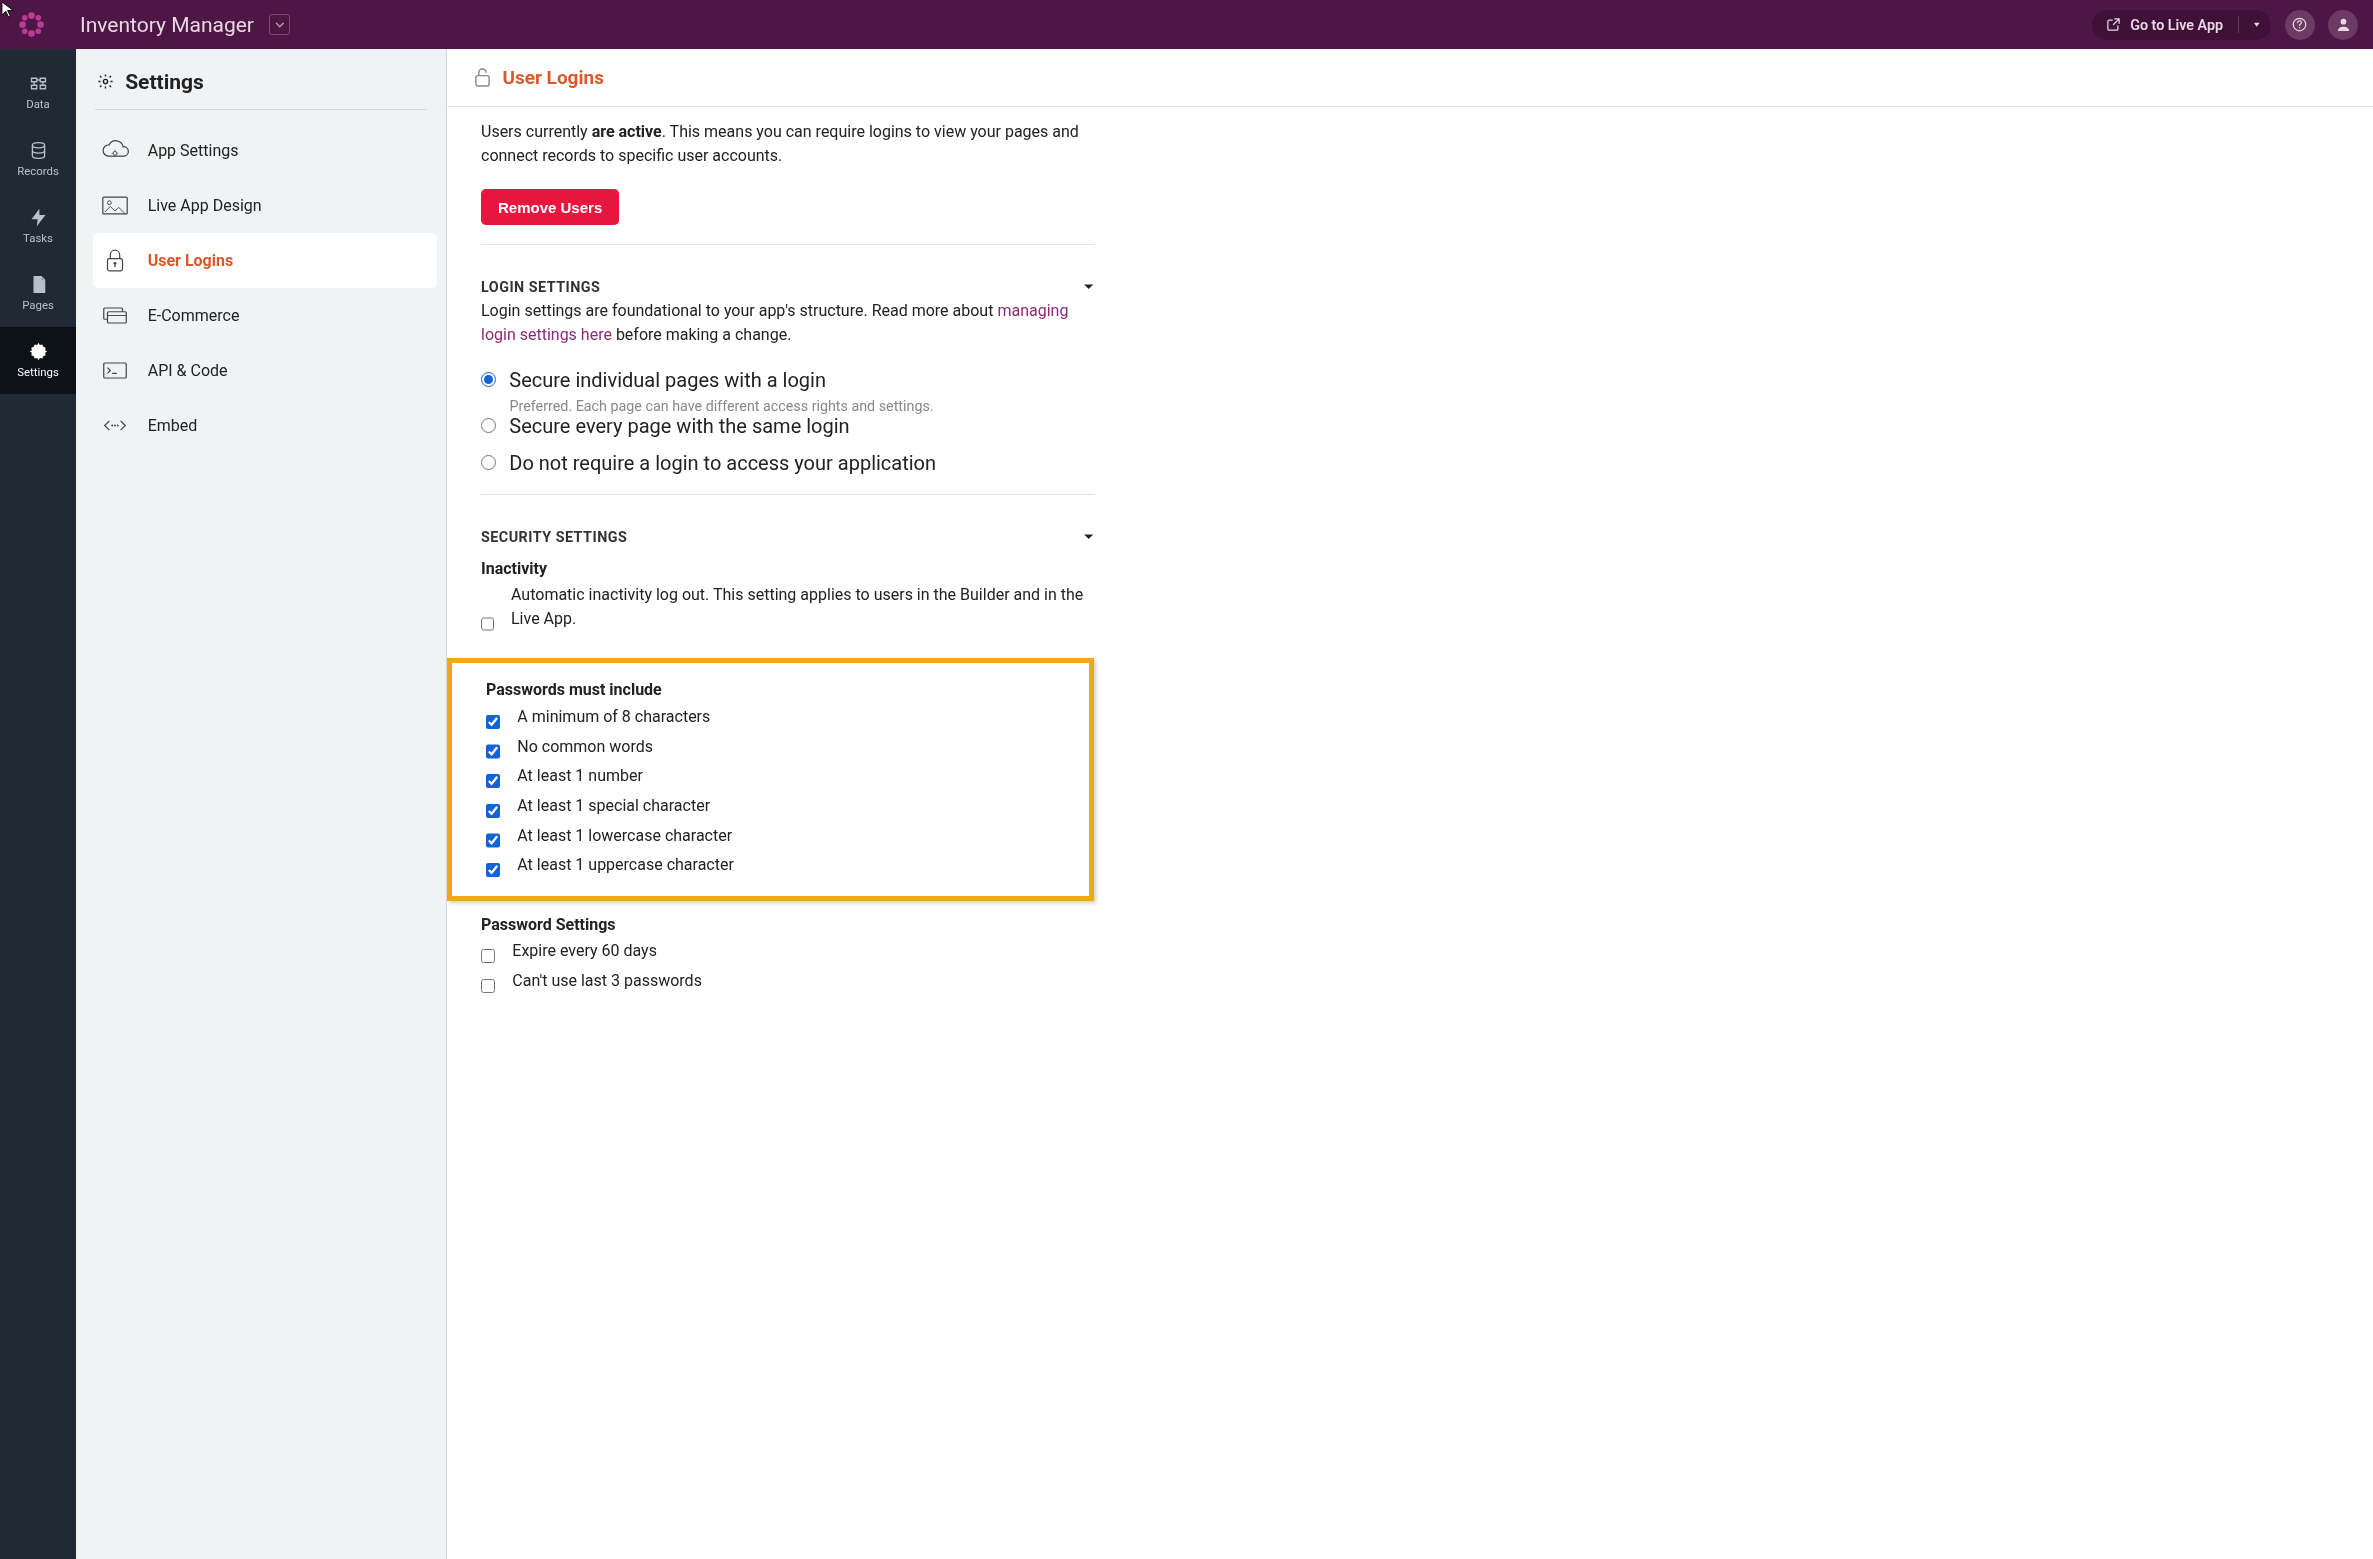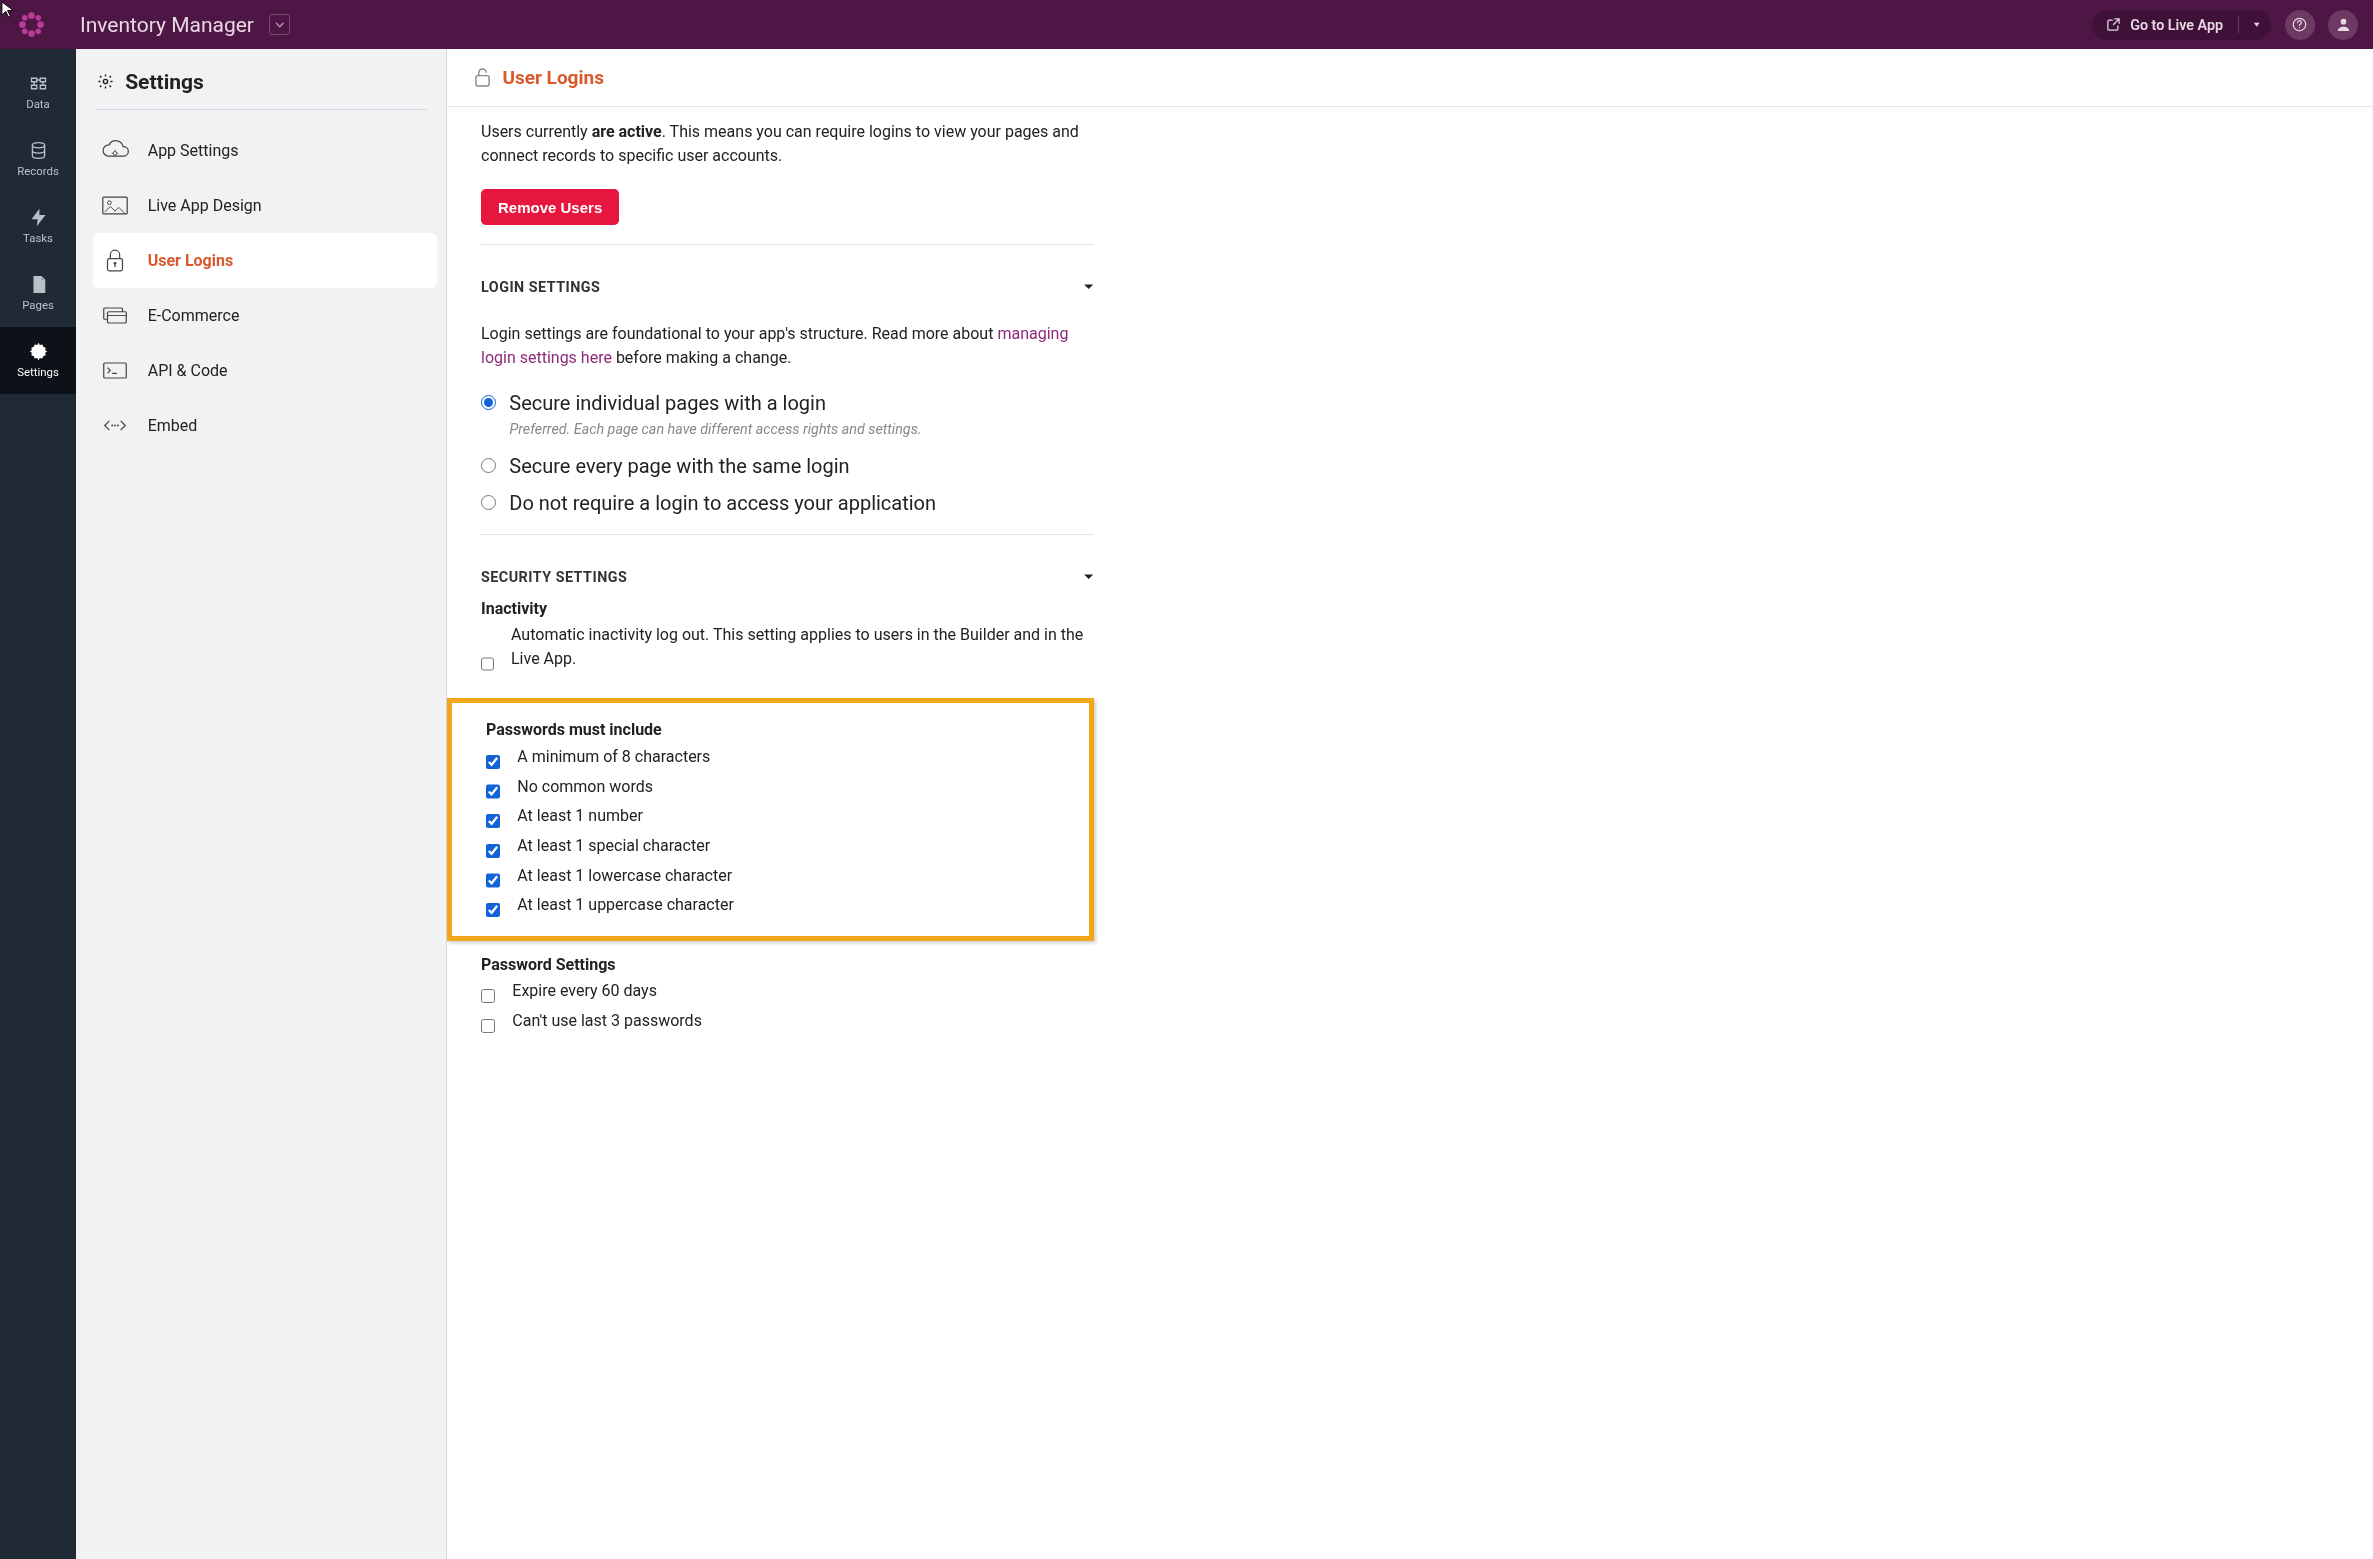--- a/index.html
+++ b/index.html
@@ -48,28 +48,28 @@
 
 .intro-text { font-size:16px; color:#222; line-height:1.5; }
 .intro-text b { font-weight:700; }
 .remove-btn { margin-top:21px; background:#e6163e; color:#fff; font-size:15px; font-weight:700; border:none; border-radius:4.8px; padding: 9.5px 17px; cursor:pointer; }
 
 .section-bar { display:flex; align-items:center; justify-content:space-between; padding-top:34px; margin-top:19px; border-top:1px solid #e5e5e5; }
 .section-bar:first-of-type { }
 .section-title { font-size:14.3px; font-weight:700; letter-spacing:0.5px; color:#333; }
 .section-caret { cursor:pointer; }
 
-.section-desc { font-size:16px; color:#222; margin-top:27px; line-height:1.5; }
+.section-desc { font-size:16px; color:#222; margin-top:4px; line-height:1.5; }
 .section-desc a { color:#8f2a7a; text-decoration:none; }
 
 .radio-group { margin-top:21px; }
 .radio-row { display:flex; align-items:flex-start; gap:13.3px; margin-bottom:13.3px; }
 .radio-row input[type=radio] { margin-top:3.8px; width:15px; height:15px; accent-color:#1363d8; cursor:pointer; }
 .radio-label { font-size:20px; color:#222; }
-.radio-hint { font-size:14.3px; font-style:italic; color:#888; margin-left:28.5px; margin-top:-7.6px; margin-bottom:17px; }
+.radio-hint { font-size:14.3px; color:#888; margin-left:28.5px; margin-top:-7.6px; }
 
 .sub-heading { font-size:16px; font-weight:700; margin-top:13.3px; }
 .check-row { display:flex; align-items:flex-end; gap:17px; margin-top:5.7px; }
 .check-row input[type=checkbox] { margin-top:3.8px; width:14.3px; height:14.3px; accent-color:#1363d8; cursor:pointer; }
 .check-label { font-size:16px; color:#222; line-height:1.5; }
 
 
 .highlight { border:5.7px solid #f0a818; padding: 17px 19px 19px 0px; margin-top:27px; margin-left:-34px; padding-left:34px; box-shadow: 1.9px 1.9px 3.8px rgba(0,0,0,0.2); }
 .highlight .sub-heading { margin-top:0; }
 

